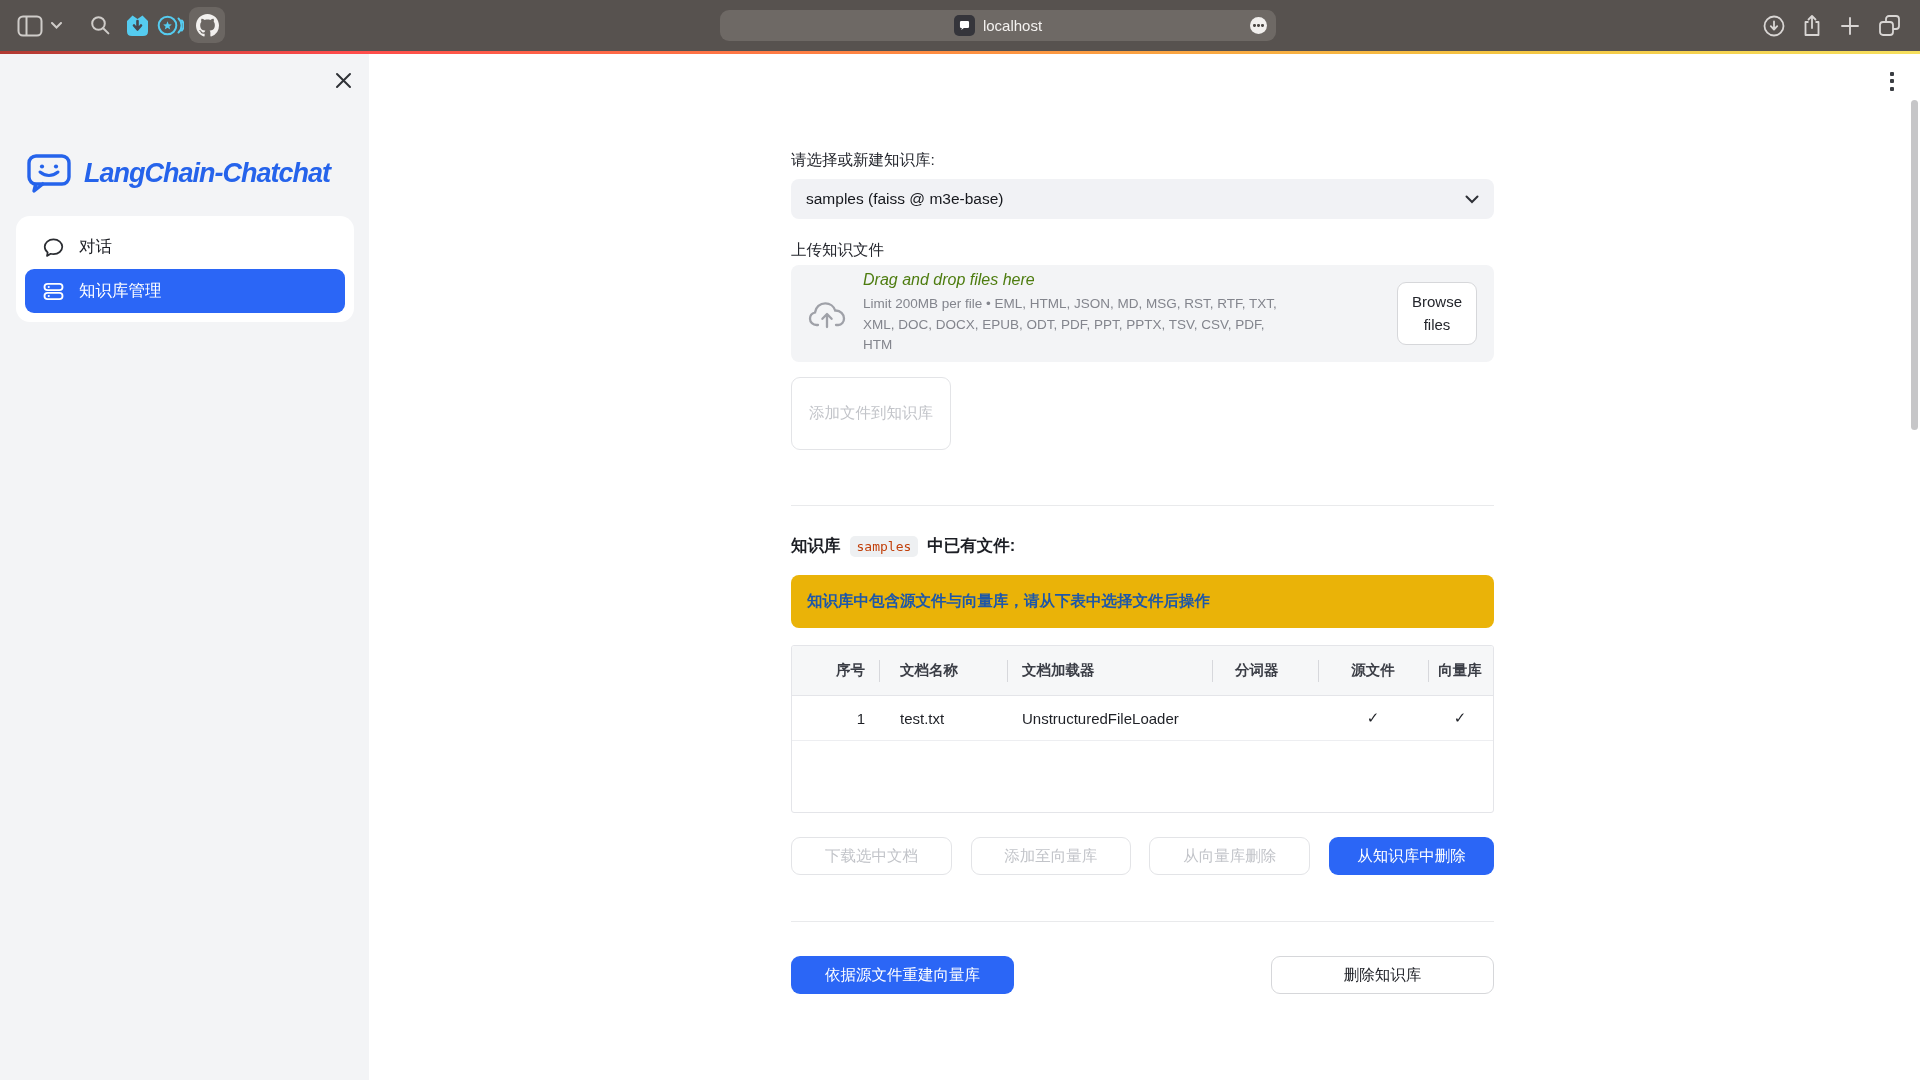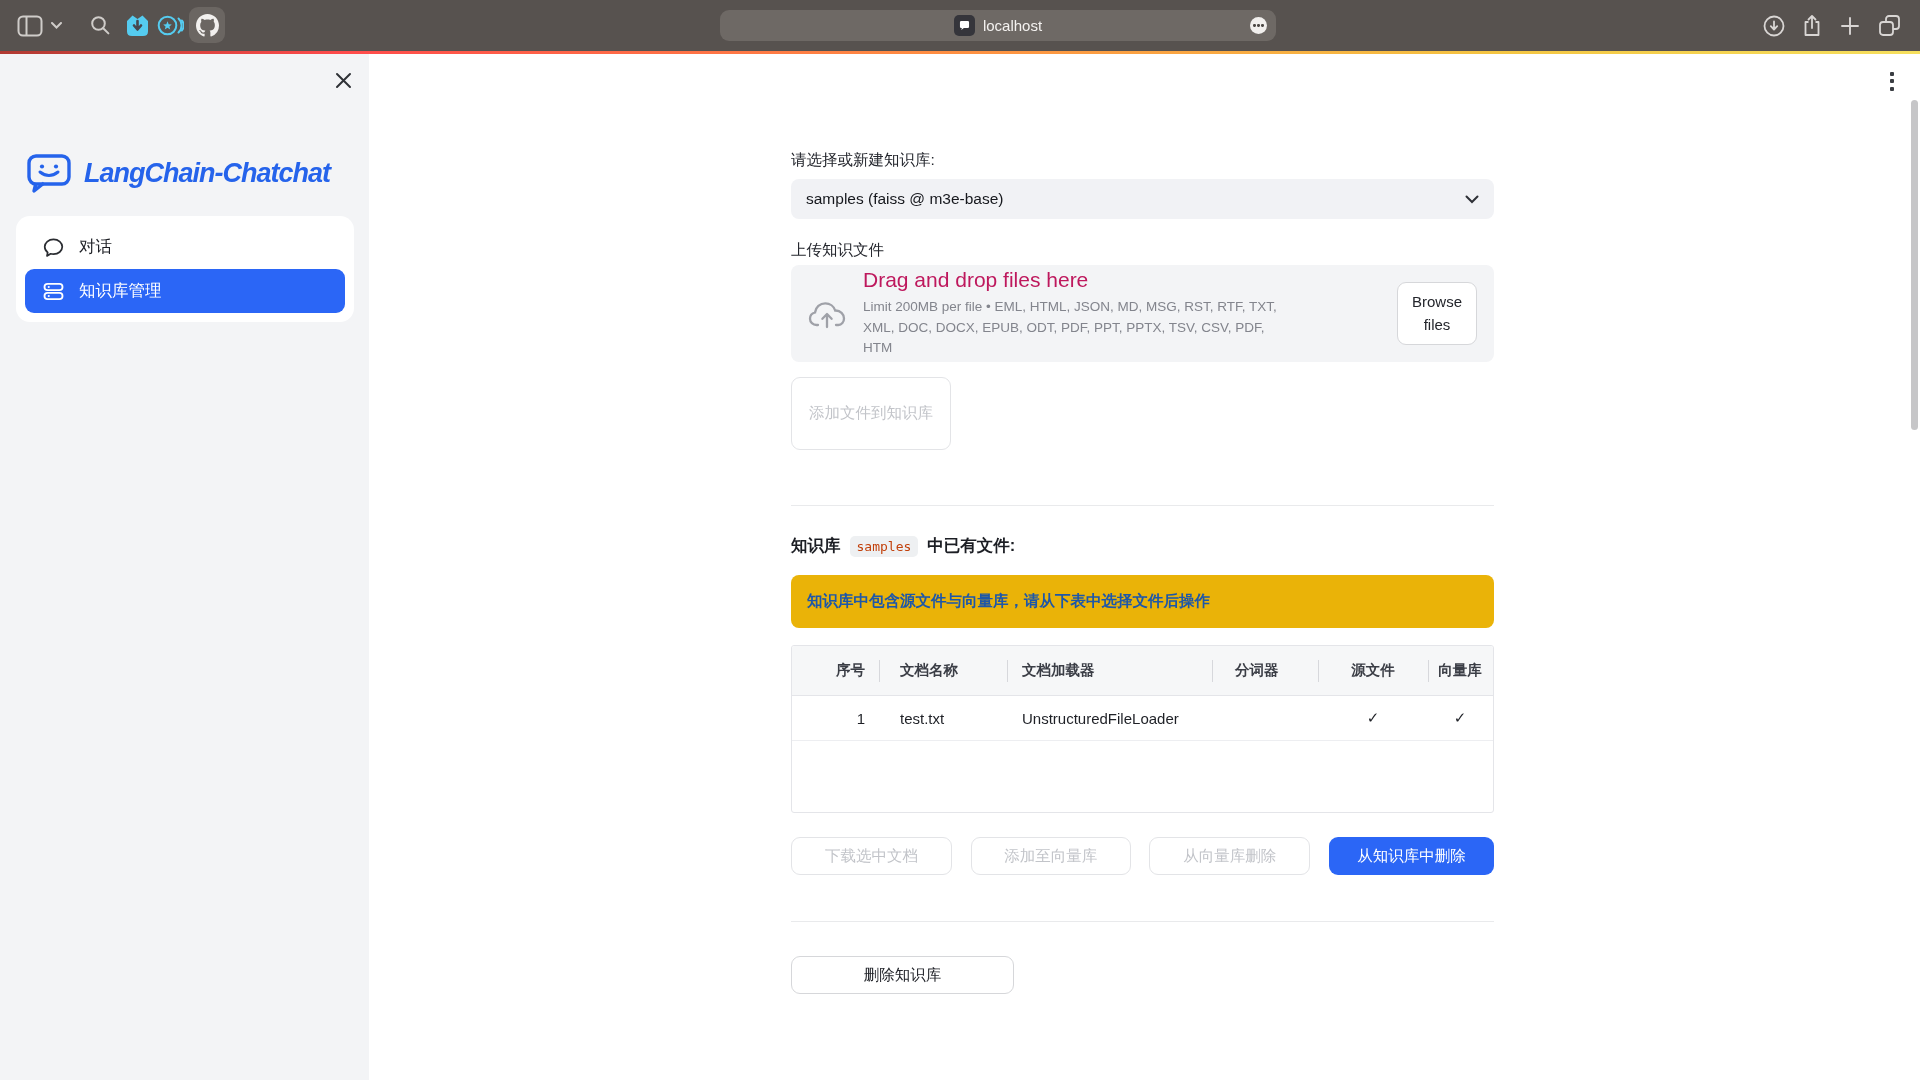--- a/index.html
+++ b/index.html
@@ -44,21 +44,21 @@
   
   .content { position: absolute; left: 791px; top: 54px; width: 703px; }
   .field-label { margin-top: 96px; font-size: 15.5px; color: #25272e; }
   .selectbox { margin-top: 8px; height: 40px; background: #f1f2f5; border-radius: 8px; display: flex; align-items: center;
     padding: 0 15px; font-size: 15.5px; color: #16181d; cursor: pointer; }
   .selectbox .chev { margin-left: auto; display: flex; }
   .upload-label { margin-top: 21px; font-size: 15.5px; color: #25272e; }
   .dropzone { margin-top: 4px; height: 97px; background: #f3f4f6; border-radius: 8px; display: flex; align-items: center;
     padding: 0 17px; gap: 17px; }
   .dz-texts { width: 432px; }
-  .dz-title { font-size: 21px; color: #be185d; }
+  .dz-title { font-size: 16px; color: #4d7c0f; font-style: italic; }
   .dz-hint { margin-top: 5px; font-size: 13.5px; color: #83858d; line-height: 1.52; }
   .browse-btn { margin-left: auto; width: 80px; background: #ffffff; border: 1px solid #d6d7da; border-radius: 9px;
     padding: 8px 8px; font-size: 15px; color: #23252b; text-align: center; line-height: 1.5; cursor: pointer;
     font-family: "Liberation Sans", sans-serif; }
   .btn { border-radius: 9px; font-size: 15.5px; font-family: "Liberation Sans", sans-serif; cursor: pointer; background: #ffffff; }
   .btn.disabled { border: 1px solid #e3e4e7; color: #c2c4c9; cursor: default; }
   .btn.primary { border: none; background: #2b66f6; color: #ffffff; }
   .btn.secondary { border: 1px solid #d6d7da; color: #23252b; }
   .add-btn { margin-top: 15px; width: fit-content; padding: 25px 17px; }
   .divider { margin-top: 55px; border-top: 1px solid #e9eaec; height: 0; }
@@ -282,16 +282,17 @@
   <div class="actions">
     <button class="btn disabled a1">下载选中文档</button>
     <button class="btn disabled a2">添加至向量库</button>
     <button class="btn disabled a3">从向量库删除</button>
     <button class="btn primary a4">从知识库中删除</button>
   </div>
 
   <div class="divider2"></div>
 
   <div class="bottom-row">
+    <button class="btn primary">依据源文件重建向量库</button>
     <button class="btn secondary">删除知识库</button>
   </div>
 
 </div>
 
 </body></html>

